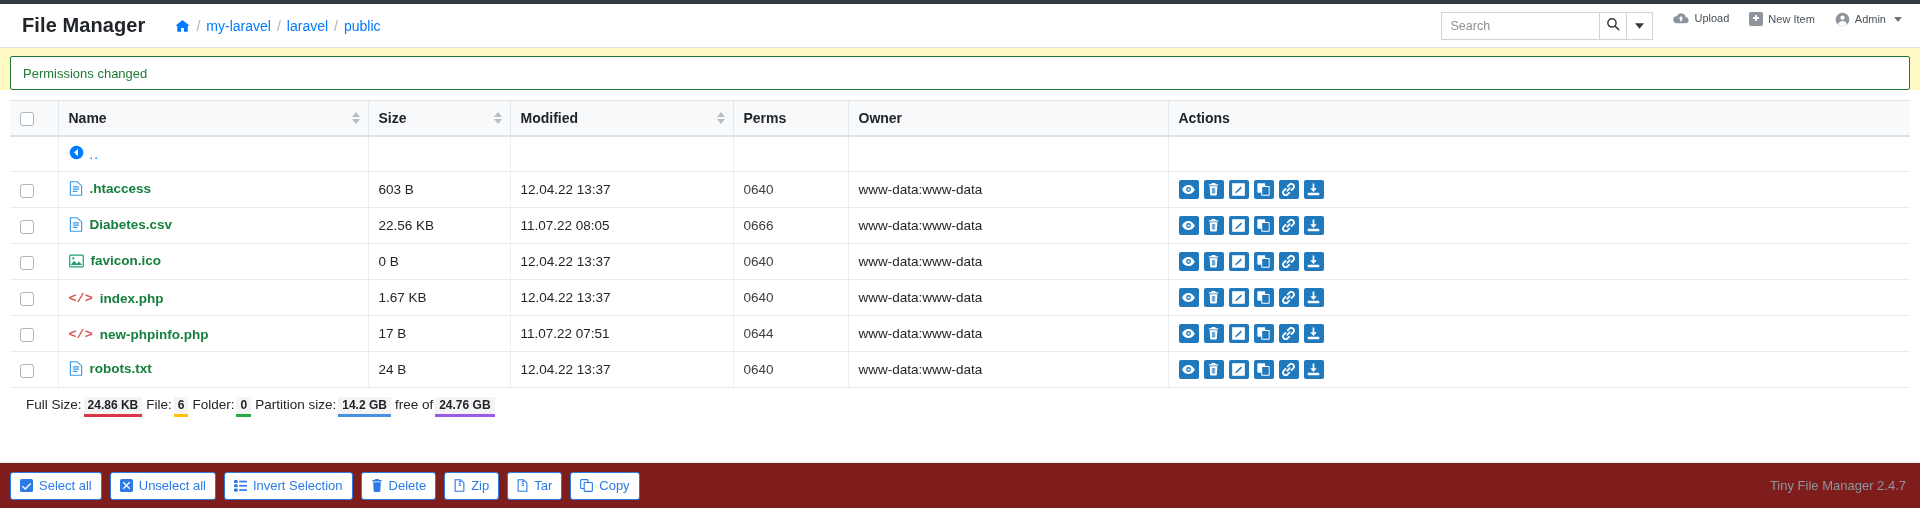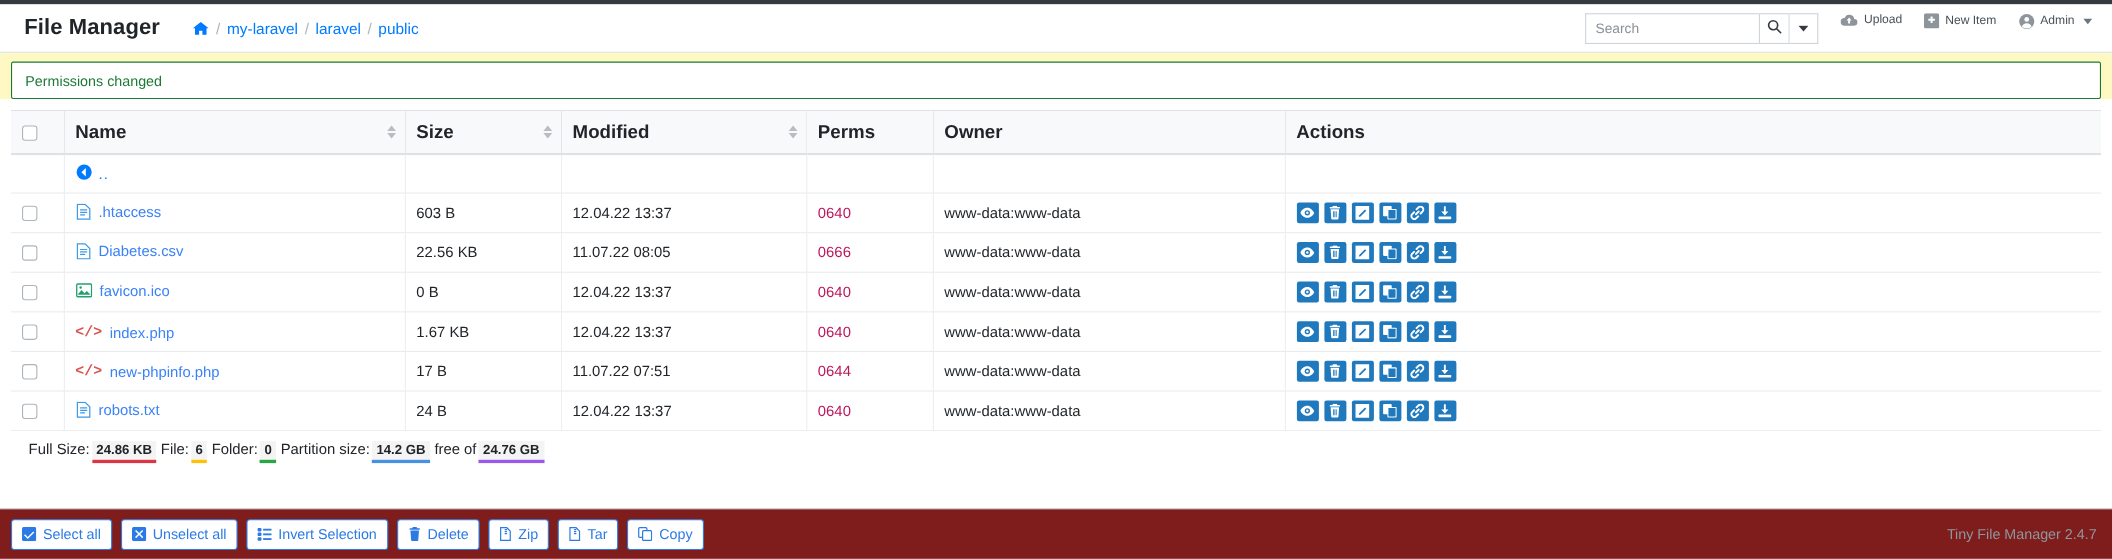--- a/index.html
+++ b/index.html
@@ -127,21 +127,21 @@
     background: #fff;
     font-size: 13.5px;
   }
   table.fm thead th {
     background: #f8f9fa;
     border-top: 1px solid #dee2e6;
     border-bottom: 2px solid #dee2e6;
     border-right: 1px solid #e3e6e8;
     text-align: left;
     font-weight: bold;
-    font-size: 17px;
+    font-size: 14px;
     color: #212529;
     padding: 9px 10px;
     height: 24px;
     position: relative;
     vertical-align: middle;
   }
   table.fm thead th.nobord { border-right: none; }
   table.fm tbody td {
     border-bottom: 1px solid #e9ecef;
     border-right: 1px solid #eceff1;
@@ -187,26 +187,26 @@
     width: 14px; height: 14px;
     border: 1px solid #adb5bd;
     border-radius: 3px;
     background: #fff;
     display: inline-block;
     cursor: pointer;
     vertical-align: middle;
   }
 
   .fname { display: inline-flex; align-items: center; gap: 7px; }
-  .fname a { color: #3b82f6; text-decoration: none; }
+  .fname a { color: #15803d; text-decoration: none; font-weight: bold; }
   .back-row td { border-right: 1px solid #eceff1; }
   .back-link { display: inline-flex; align-items: center; gap: 6px; color:#007bff; text-decoration:none; }
   .dots { color:#007bff; font-size: 13.5px; letter-spacing:1px; }
 
-  .perm-link { color: #be185d; text-decoration: none; font-size: 13.5px; }
+  .perm-link { color: #404040; text-decoration: none; font-size: 13.5px; }
 
   
   .actions { display: flex; gap: 5px; align-items: center; }
   .abtn {
     width: 20px; height: 19px;
     background: #2179bd;
     border-radius: 2px;
     display: inline-flex;
     align-items: center;
     justify-content: center;

